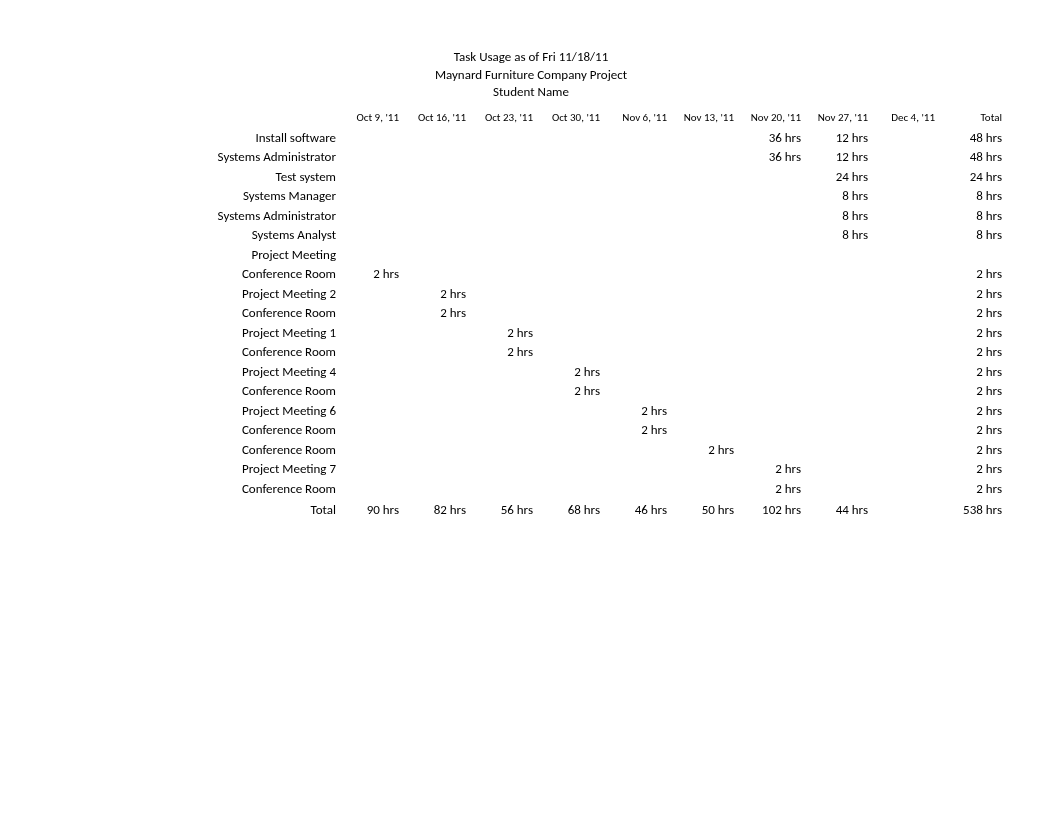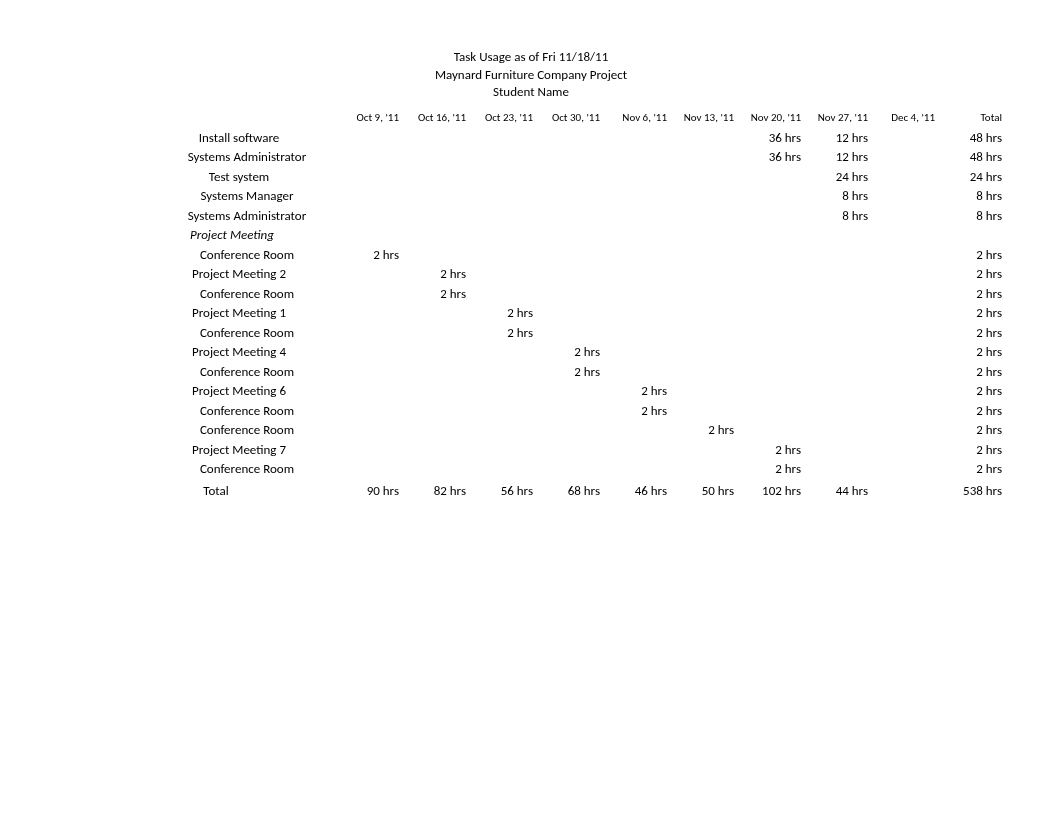--- a/index.html
+++ b/index.html
@@ -42,23 +42,23 @@
   }
   th {
     font-weight: normal;
     font-size: 11px;
     text-align: center;
   }
   col.name  { width: 250px; }
   col.wk    { width: 67px; }
   col.total { width: 67px; }
   td.val, th.val { text-align: right; padding-right: 4px; }
-  td.tname { text-align: center; }
+  td.tname { text-align: right; }
   .ind0 { padding-left: 10px; }
-  .ind1 { padding-left: 42px; font-style: italic; }
+  .ind1 { padding-left: 42px; }
   .ind2 { padding-left: 56px; }
   .ind3 { padding-left: 72px; }
   .totalrow td { padding-top: 2px; }
   .pagefoot {
     position: absolute;
     width: 100%;
     text-align: right;
     top: 787px;
     font-size: 13px;
   }
@@ -163,20 +163,33 @@
             <td class="val"></td>
             <td class="val"></td>
             <td class="val"></td>
             <td class="val"></td>
             <td class="val"></td>
             <td class="val">8 hrs</td>
             <td class="val"></td>
             <td class="val">8 hrs</td>
           </tr>
           <tr>
+            <td class="tname ind3">Systems Analyst</td>
+            <td class="val"></td>
+            <td class="val"></td>
+            <td class="val"></td>
+            <td class="val"></td>
+            <td class="val"></td>
+            <td class="val"></td>
+            <td class="val"></td>
+            <td class="val">8 hrs</td>
+            <td class="val"></td>
+            <td class="val">8 hrs</td>
+          </tr>
+          <tr>
             <td class="tname ind1">Project Meeting</td>
             <td class="val"></td>
             <td class="val"></td>
             <td class="val"></td>
             <td class="val"></td>
             <td class="val"></td>
             <td class="val"></td>
             <td class="val"></td>
             <td class="val"></td>
             <td class="val"></td>

